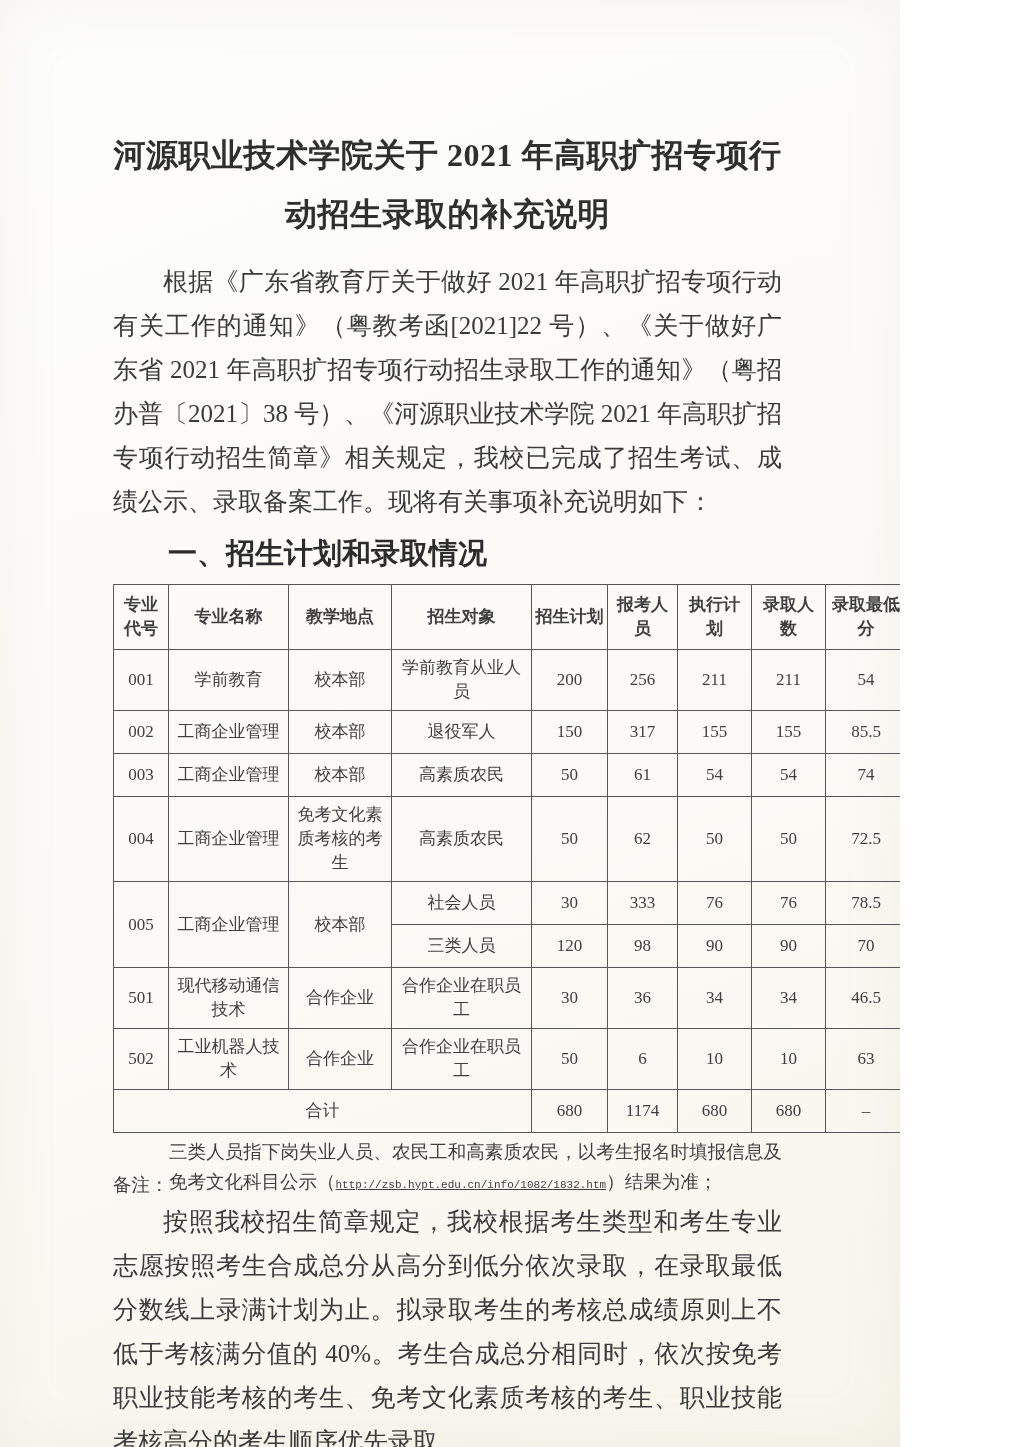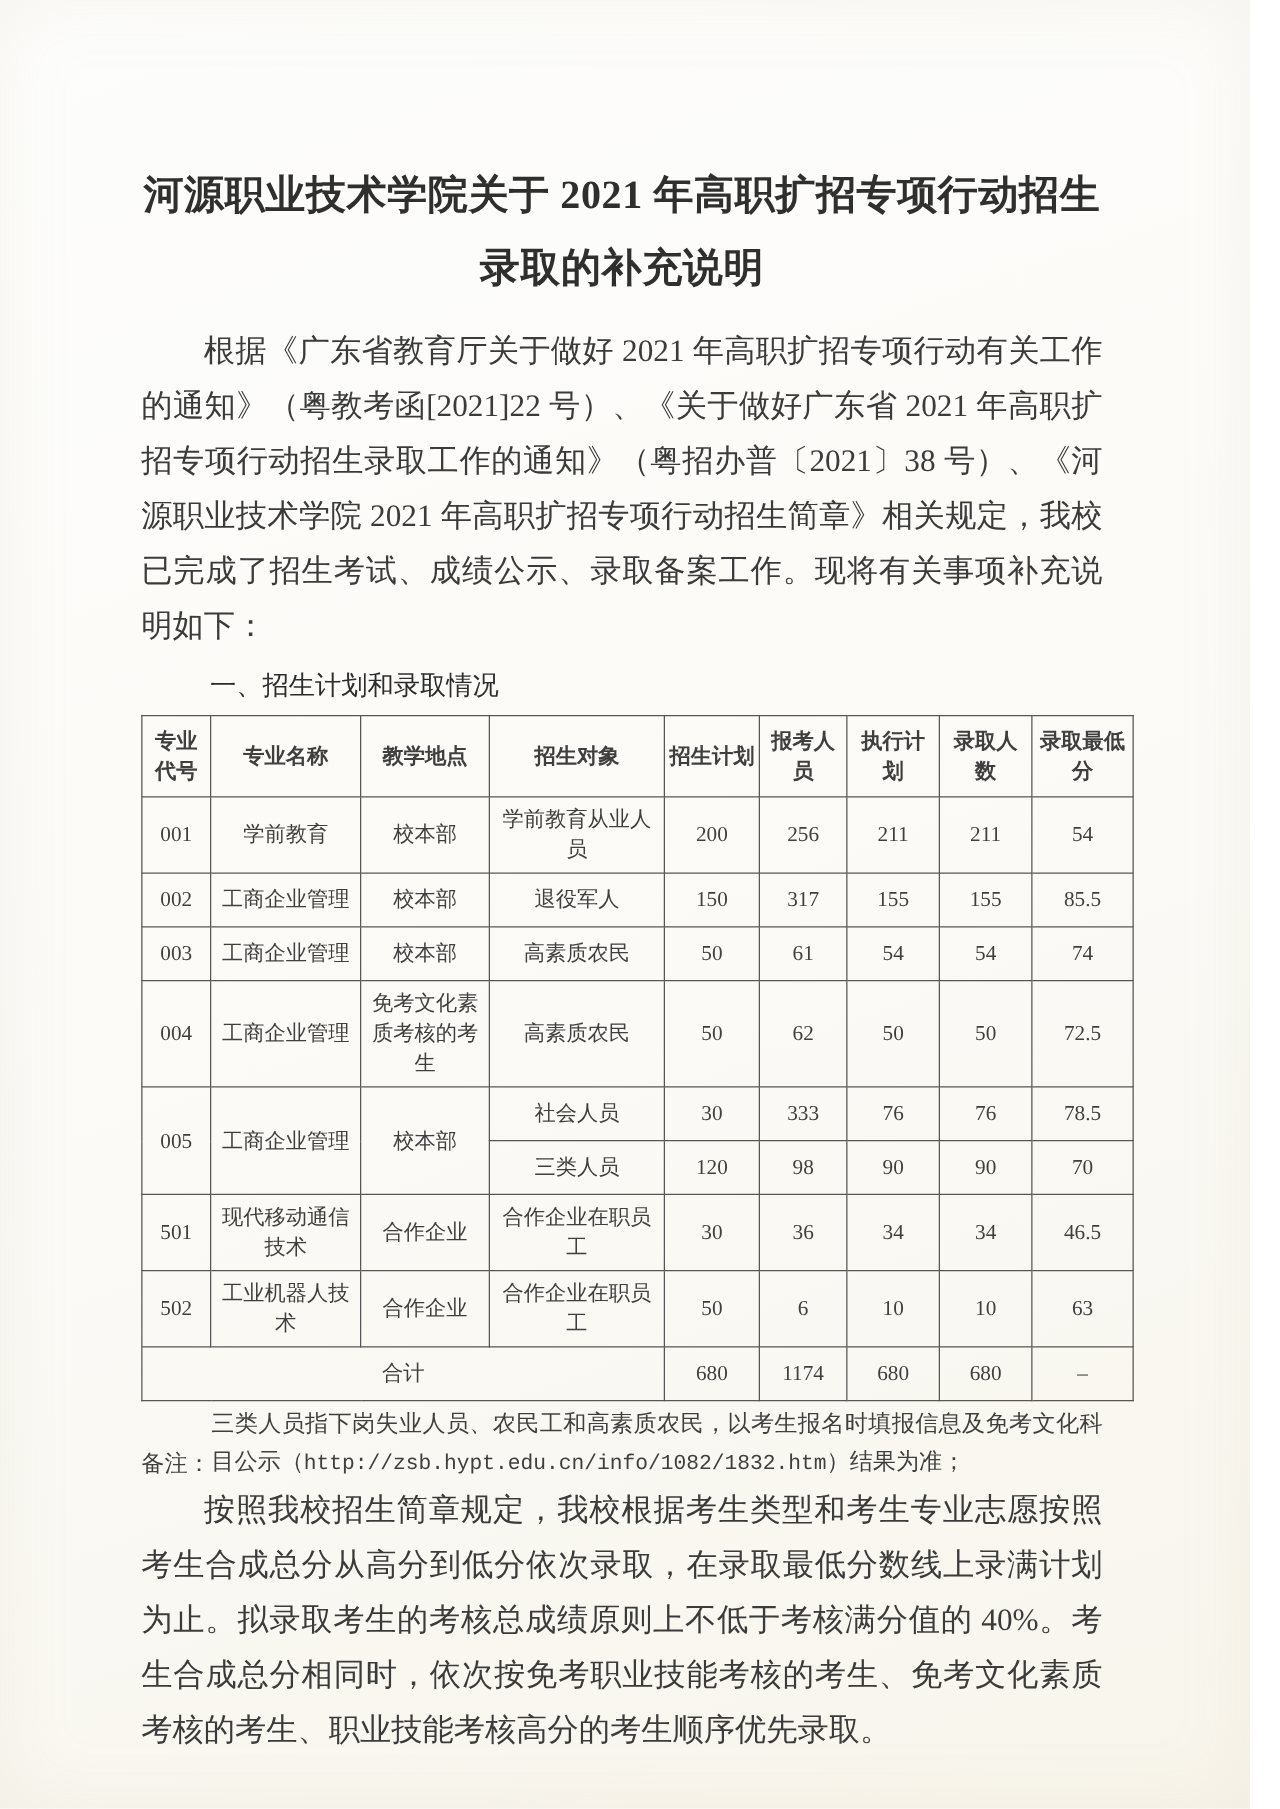--- a/index.html
+++ b/index.html
@@ -1,55 +1,55 @@
 <!DOCTYPE html>
 <html lang="zh"><head>
 <meta charset="utf-8">
 <style>
   html,body{margin:0;padding:0;}
   .page{
-    width:1000px;height:1447px;overflow:hidden;position:relative;
+    width:900px;height:1447px;overflow:hidden;position:relative;
     background:linear-gradient(160deg,#fdfdfc 0%,#fbfaf6 55%,#f8f5ec 100%);
     font-family:"Liberation Serif","DejaVu Serif",serif;
     color:#3b3b3b;
     box-shadow:inset 0 0 60px rgba(190,180,150,0.12);
   }
   .content{padding:126px 118px 0 113px;}
   .doc-title{
     font-size:32px;line-height:59px;font-weight:600;color:#2f2f2f;
     text-align:center;margin:0 0 16px 0;letter-spacing:0.5px;
   }
   .salutation{font-size:25px;line-height:44px;margin:0;color:#3b3b3b;}
   .para{
     font-size:25px;line-height:44px;margin:0;color:#3b3b3b;
     text-align:justify;text-indent:2em;
   }
   .section-heading{
     font-family:"Liberation Sans","DejaVu Sans",sans-serif;
-    font-size:21px;font-weight:normal;color:#2c2c2c;
+    font-size:29px;font-weight:bold;color:#2c2c2c;
     margin:10px 0 10px 55px;
   }
   table.plan{
     border-collapse:collapse;width:100%;table-layout:fixed;
     margin:2px 0 4px 0;
   }
   table.plan th,table.plan td{
     border:1px solid #565656;text-align:center;vertical-align:middle;
     font-size:17px;color:#3f3f3f;padding:6px 3px;word-break:break-all;
     background:transparent;
   }
   table.plan th{font-weight:600;height:52px;line-height:24px;}
   table.plan td{height:30px;line-height:24px;}
   .note{
     display:flex;align-items:flex-end;
     font-size:18.5px;line-height:30px;color:#3f3f3f;margin:4px 0 0 0;
   }
   .note-label{flex:0 0 56px;}
   .note-body{flex:1;text-align:justify;}
-  .note-url{font-family:"Liberation Mono","DejaVu Sans Mono",monospace;font-size:17px;}
+  .note-url{font-family:"Liberation Mono","DejaVu Sans Mono",monospace;font-size:11px;text-decoration:underline;}
 </style>
 </head>
 <body>
 
 <div class="page">
   <div class="content">
 
     <h1 class="doc-title">河源职业技术学院关于 2021 年高职扩招专项行动招生录取的补充说明</h1>
 
 

